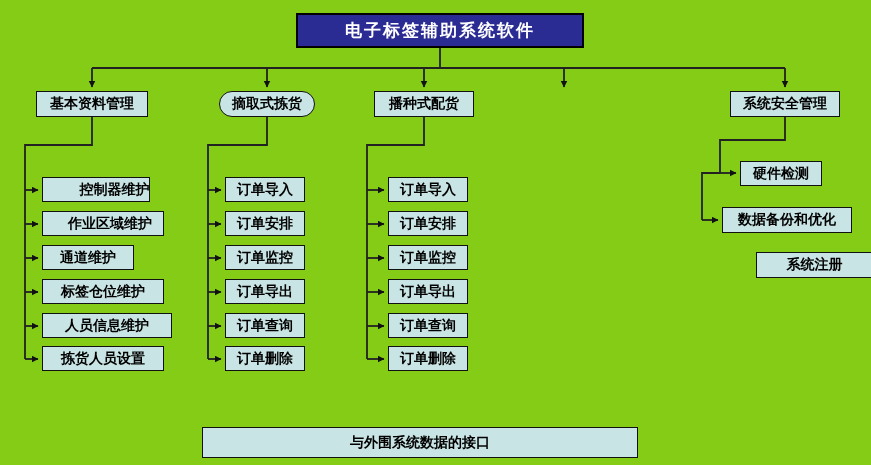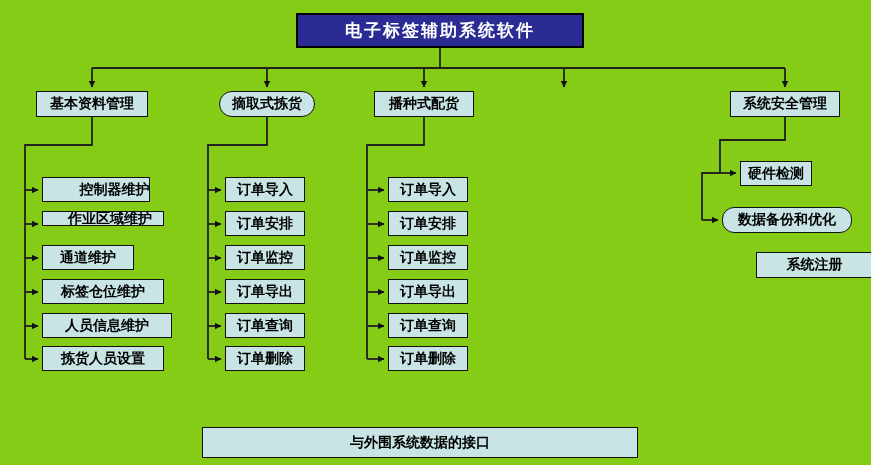--- a/index.html
+++ b/index.html
@@ -83,39 +83,39 @@
   </svg>
 
   <div class="node root" style="left:296px;top:13px;width:288px;height:35px;">电子标签辅助系统软件</div>
 
   <div class="node" style="left:36px;top:91px;width:112px;height:26px;">基本资料管理</div>
   <div class="node" style="left:219px;top:91px;width:96px;height:26px;border-radius:13px;">摘取式拣货</div>
   <div class="node" style="left:374px;top:91px;width:100px;height:26px;">播种式配货</div>
   <div class="node" style="left:730px;top:91px;width:110px;height:26px;">系统安全管理</div>
 
   <div class="node" style="left:42px;top:177px;width:108px;height:25px;padding-left:37px;">控制器维护</div>
-  <div class="node" style="left:42px;top:211px;width:122px;height:15px;padding-left:14px;">作业区域维护</div>
+  <div class="node" style="left:42px;top:211px;width:122px;height:25px;padding-left:14px;">作业区域维护</div>
   <div class="node" style="left:42px;top:245px;width:92px;height:25px;">通道维护</div>
   <div class="node" style="left:42px;top:279px;width:122px;height:25px;">标签仓位维护</div>
   <div class="node" style="left:42px;top:313px;width:130px;height:25px;">人员信息维护</div>
   <div class="node" style="left:42px;top:346px;width:122px;height:25px;">拣货人员设置</div>
 
   <div class="node" style="left:225px;top:177px;width:80px;height:25px;">订单导入</div>
   <div class="node" style="left:225px;top:211px;width:80px;height:25px;">订单安排</div>
   <div class="node" style="left:225px;top:245px;width:80px;height:25px;">订单监控</div>
   <div class="node" style="left:225px;top:279px;width:80px;height:25px;">订单导出</div>
   <div class="node" style="left:225px;top:313px;width:80px;height:25px;">订单查询</div>
   <div class="node" style="left:225px;top:346px;width:80px;height:25px;">订单删除</div>
 
   <div class="node" style="left:388px;top:177px;width:80px;height:25px;">订单导入</div>
   <div class="node" style="left:388px;top:211px;width:80px;height:25px;">订单安排</div>
   <div class="node" style="left:388px;top:245px;width:80px;height:25px;">订单监控</div>
   <div class="node" style="left:388px;top:279px;width:80px;height:25px;">订单导出</div>
   <div class="node" style="left:388px;top:313px;width:80px;height:25px;">订单查询</div>
   <div class="node" style="left:388px;top:346px;width:80px;height:25px;">订单删除</div>
 
-  <div class="node" style="left:740px;top:161px;width:72px;height:25px;">硬件检测</div>
-  <div class="node" style="left:722px;top:207px;width:130px;height:26px;border-radius:12px;">数据备份和优化</div>
+  <div class="node" style="left:740px;top:161px;width:82px;height:25px;">硬件检测</div>
+  <div class="node" style="left:722px;top:207px;width:130px;height:26px;">数据备份和优化</div>
   <div class="node" style="left:756px;top:252px;width:117px;height:26px;">系统注册</div>
 
   <div class="node footer-box" style="left:202px;top:427px;width:436px;height:31px;">与外围系统数据的接口</div>
 
 </div>
 
 </body></html>

